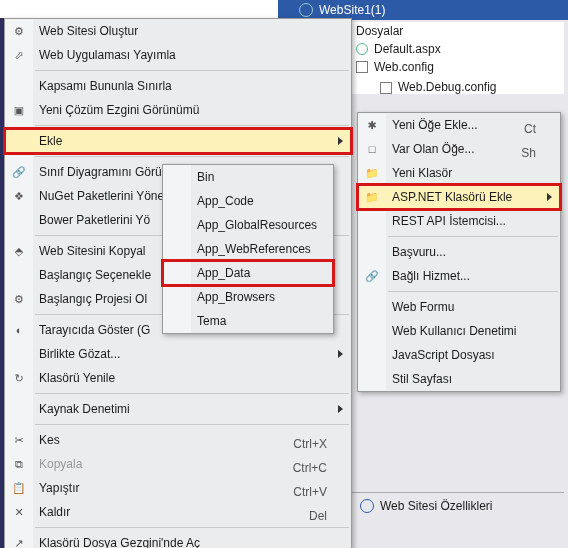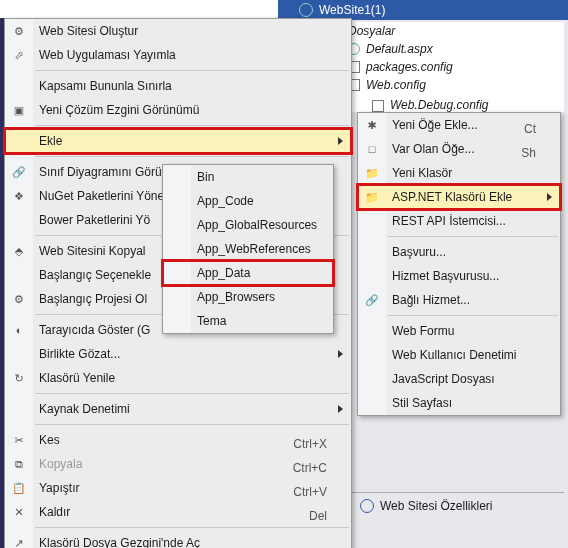--- a/index.html
+++ b/index.html
@@ -36,25 +36,24 @@
     font-size: 12px;
   }
   .solution-header .globe {
     width: 14px; height: 14px;
     border: 1px solid #9cc; border-radius: 50%;
     margin-right: 6px;
   }
   .tree {
     position: absolute;
     top: 22px;
-    left: 292px;
+    left: 300px;
     right: 4px;
     font-size: 12px;
     background: #fff;
-    font-style: italic;
   }
   .tree-row {
     display: flex;
     align-items: center;
     height: 18px;
     padding-left: 56px;
     gap: 6px;
   }
   .tree-row.indent { padding-left: 80px; align-items: flex-end; }
   .file-ico { width: 12px; height: 12px; background: #fff; border: 1px solid #7a7a7a; }
@@ -166,24 +165,20 @@
 <div class="tree">
   <div class="tree-row">
       <span>Dosyalar</span>
     </div>
   <div class="tree-row">
       <span class="file-ico globe"></span>
       <span>Default.aspx</span>
     </div>
   <div class="tree-row">
       <span class="file-ico"></span>
-      <span>packages.config</span>
-    </div>
-  <div class="tree-row">
-      <span class="file-ico"></span>
       <span>Web.config</span>
     </div>
   <div class="tree-row indent">
       <span class="file-ico"></span>
       <span>Web.Debug.config</span>
     </div>
 </div>
 
 <div class="props">
   <span class="globe"></span>
@@ -308,23 +303,20 @@
         <span class="arrow"></span>
       </div>
       <div class="menu-item">
         <span>REST API İstemcisi...</span>
       </div>
       <div class="menu-sep"></div>
       <div class="menu-item">
         <span>Başvuru...</span>
       </div>
       <div class="menu-item">
-        <span>Hizmet Başvurusu...</span>
-      </div>
-      <div class="menu-item">
         <span class="ico">🔗</span>
         <span>Bağlı Hizmet...</span>
       </div>
       <div class="menu-sep"></div>
       <div class="menu-item">
         <span>Web Formu</span>
       </div>
       <div class="menu-item">
         <span>Web Kullanıcı Denetimi</span>
       </div>

